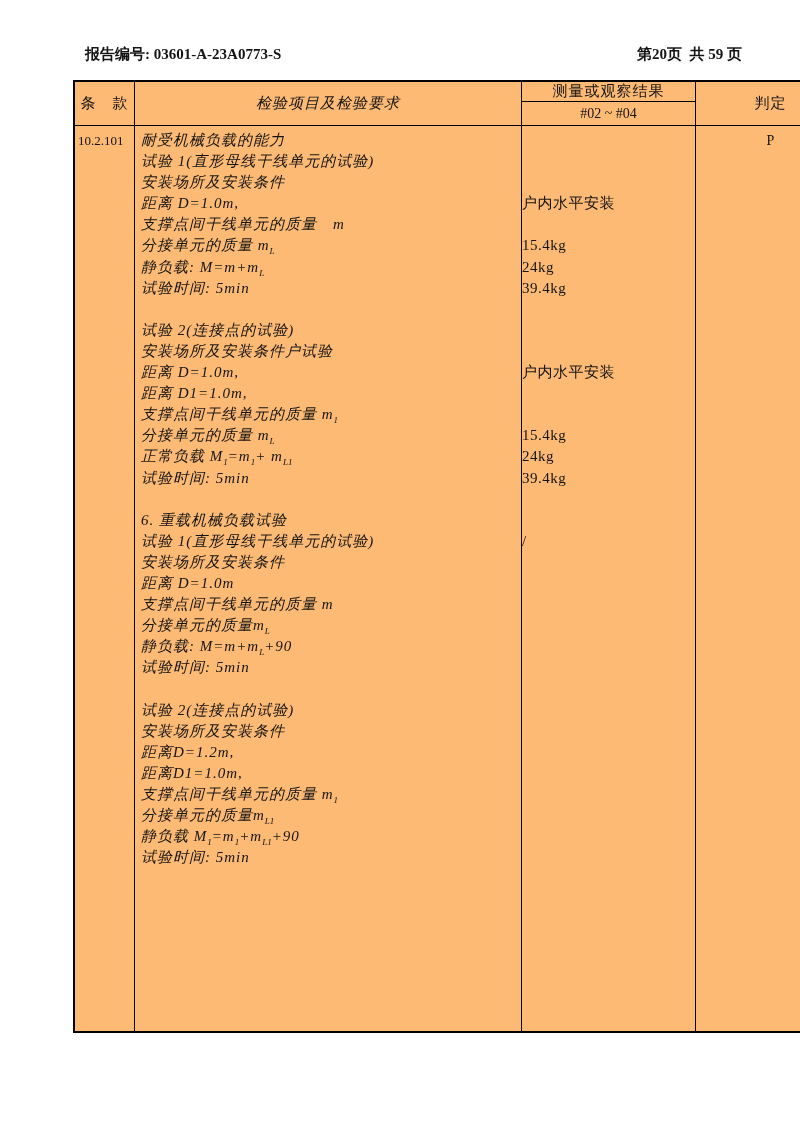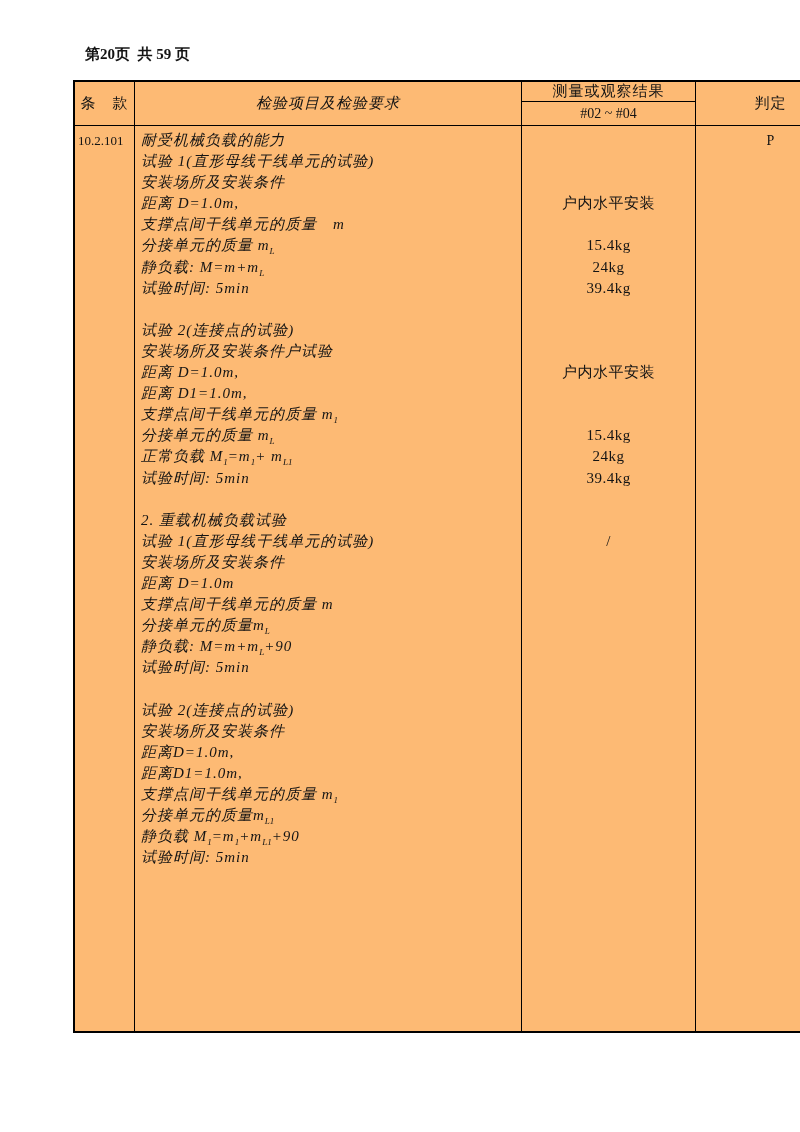--- a/index.html
+++ b/index.html
@@ -74,27 +74,28 @@
   }
   .item-lines  { padding: 4px 0 0 6px; overflow: hidden; }
   .result-lines{ padding-top: 4px; overflow: hidden; }
   .line {
     height: 21.1px;
     line-height: 21.1px;
     font-size: 15px;
     letter-spacing: 1px;
     white-space: pre;
   }
-  .line.center { text-align: center; letter-spacing: 0.5px; }
+  .line.center { letter-spacing: 0.5px; }
   sub { font-size: 9px; letter-spacing: 0; }
 </style>
 </head>
 <body>
 
 <div class="page-header">
+  <span>报告编号: 03601-A-23A0773-S</span>
   <span>第20页  共 59 页</span>
 </div>
 
 <div class="report-table">
   <div class="thead">
     <div class="col-clause hcell">条　款</div>
     <div class="col-item hcell">检验项目及检验要求</div>
     <div class="col-result hcol-result">
       <div class="hsub-top">测量或观察结果</div>
       <div class="hsub-bottom">#02 ~ #04</div>
@@ -117,32 +118,32 @@
         <div class="line">&nbsp;</div>
         <div class="line">试验 2(连接点的试验)</div>
         <div class="line">安装场所及安装条件户试验</div>
         <div class="line">距离 D=1.0m,</div>
         <div class="line">距离 D1=1.0m,</div>
         <div class="line">支撑点间干线单元的质量 m<sub>1</sub></div>
         <div class="line">分接单元的质量 m<sub>L</sub></div>
         <div class="line">正常负载 M<sub>1</sub>=m<sub>1</sub>+ m<sub>L1</sub></div>
         <div class="line">试验时间: 5min</div>
         <div class="line">&nbsp;</div>
-        <div class="line">2. 重载机械负载试验</div>
+        <div class="line">6. 重载机械负载试验</div>
         <div class="line">试验 1(直形母线干线单元的试验)</div>
         <div class="line">安装场所及安装条件</div>
         <div class="line">距离 D=1.0m</div>
         <div class="line">支撑点间干线单元的质量 m</div>
         <div class="line">分接单元的质量m<sub>L</sub></div>
         <div class="line">静负载: M=m+m<sub>L</sub>+90</div>
         <div class="line">试验时间: 5min</div>
         <div class="line">&nbsp;</div>
         <div class="line">试验 2(连接点的试验)</div>
         <div class="line">安装场所及安装条件</div>
-        <div class="line">距离D=1.0m,</div>
+        <div class="line">距离D=1.2m,</div>
         <div class="line">距离D1=1.0m,</div>
         <div class="line">支撑点间干线单元的质量 m<sub>1</sub></div>
         <div class="line">分接单元的质量m<sub>L1</sub></div>
         <div class="line">静负载 M<sub>1</sub>=m<sub>1</sub>+m<sub>L1</sub>+90</div>
         <div class="line">试验时间: 5min</div>
       </div>
     <div class="col-result result-lines">
         <div class="line center">&nbsp;</div>
         <div class="line center">&nbsp;</div>
         <div class="line center">&nbsp;</div>

